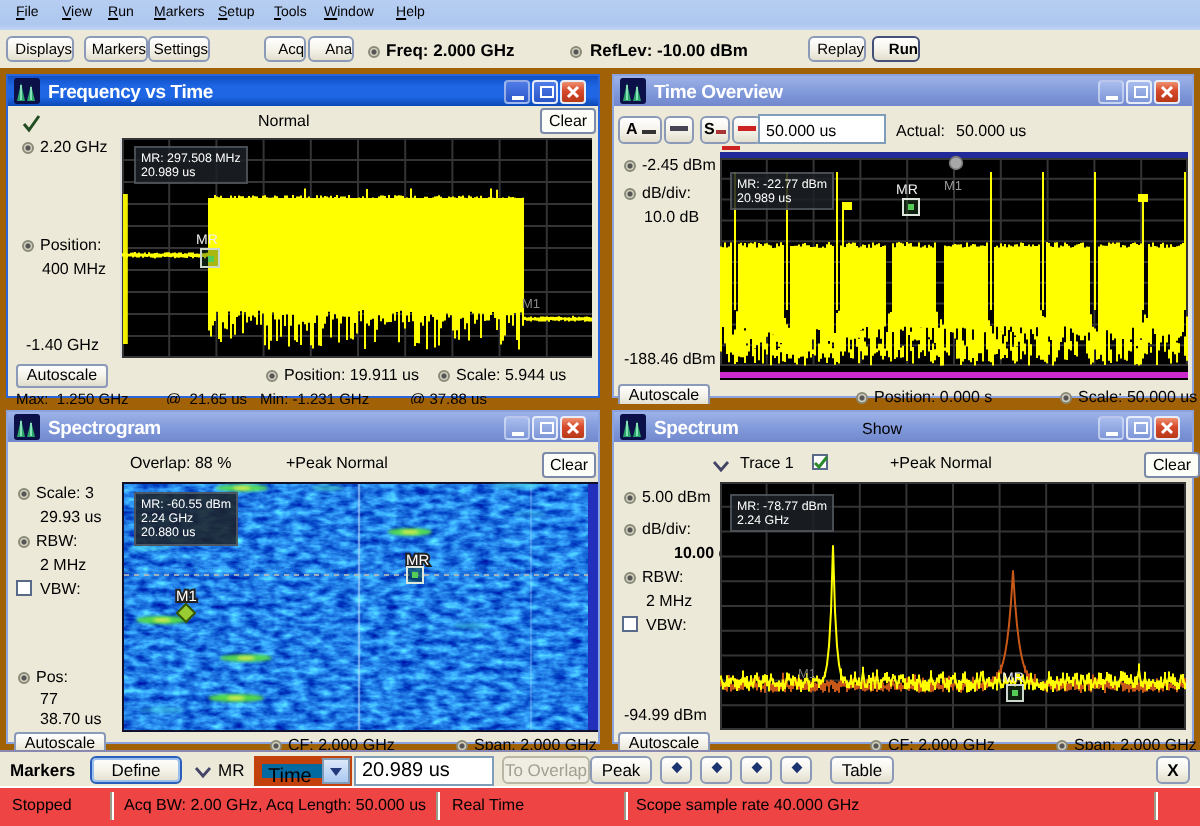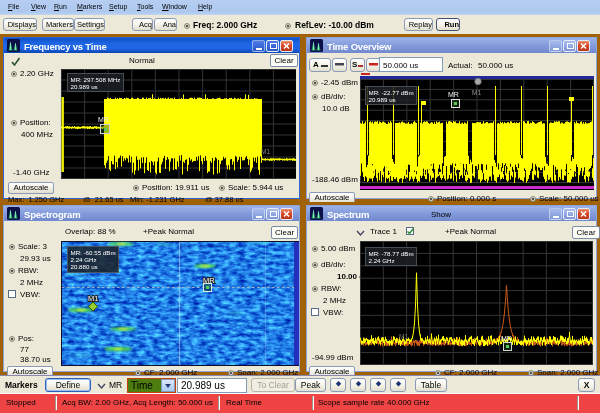--- a/index.html
+++ b/index.html
@@ -329,26 +329,26 @@
  <div class="slabel" style="left:222px;top:163px;"><span class="gear"></span>Span: 2.000 GHz</div>
 </div>
 
 <div id="mbar">
  <div style="position:absolute;left:5px;top:4px;font-weight:bold;">Markers</div>
  <div class="mbtn" style="left:45px;width:46px;border:1px solid #2b5dbb;box-shadow:0 0 0 1px #9cc0ee inset;line-height:12px;">Define</div>
  <svg style="position:absolute;left:97px;top:7px;" width="9" height="7">
         <path d="M1 1 L4.5 5 L8 1" stroke="#446" stroke-width="1.4" fill="none"></path>
       </svg>
  <div style="position:absolute;left:109px;top:4px;">MR</div>
- <div style="position:absolute;left:127px;top:2px;width:49px;height:15px;background:#4d7c0f;border:1px solid #c2410c;font-size:10px;padding:1px 3px;">Time</div>
+ <div style="position:absolute;left:127px;top:2px;width:49px;height:15px;background:#0369a1;border:4px solid #c2410c;font-size:10px;padding:1px 3px;">Time</div>
  <div style="position:absolute;left:161px;top:3px;width:14px;height:13px;background:linear-gradient(180deg,#dce8fa,#aac8f0);border:1px solid #7f9db9;"><svg width="12" height="11">
           <path d="M3 4 L6 8 L9 4 Z" fill="#223a7a"></path>
         </svg></div>
  <div style="position:absolute;left:177px;top:2px;width:70px;height:15px;background:#fff;border:1px solid #7f9db9;font-size:10px;padding:1px 3px;">20.989 us</div>
- <div class="mbtn" style="left:251px;width:44px;color:#a0a092;background:#f0eee2;border-color:#b8b6a4;line-height:12px;">To Clear</div>
+ <div class="mbtn" style="left:251px;width:44px;color:#a0a092;background:#f0eee2;border-color:#b8b6a4;line-height:12px;">To Overlap</div>
  <div class="mbtn" style="left:295px;width:31px;line-height:12px;">Peak</div>
  <div class="mbtn" style="left:330px;width:16px;"><svg width="7" height="8" style="vertical-align:-1px;">
           <polygon points="3.5,1 6.2,3.8 3.5,6.6 0.8,3.8" fill="#1c3472"></polygon>
         </svg></div>
  <div class="mbtn" style="left:350px;width:16px;"><svg width="7" height="8" style="vertical-align:-1px;">
           <polygon points="3.5,1 6.2,3.8 3.5,6.6 0.8,3.8" fill="#1c3472"></polygon>
         </svg></div>
  <div class="mbtn" style="left:370px;width:16px;"><svg width="7" height="8" style="vertical-align:-1px;">
           <polygon points="3.5,1 6.2,3.8 3.5,6.6 0.8,3.8" fill="#1c3472"></polygon>
         </svg></div>

